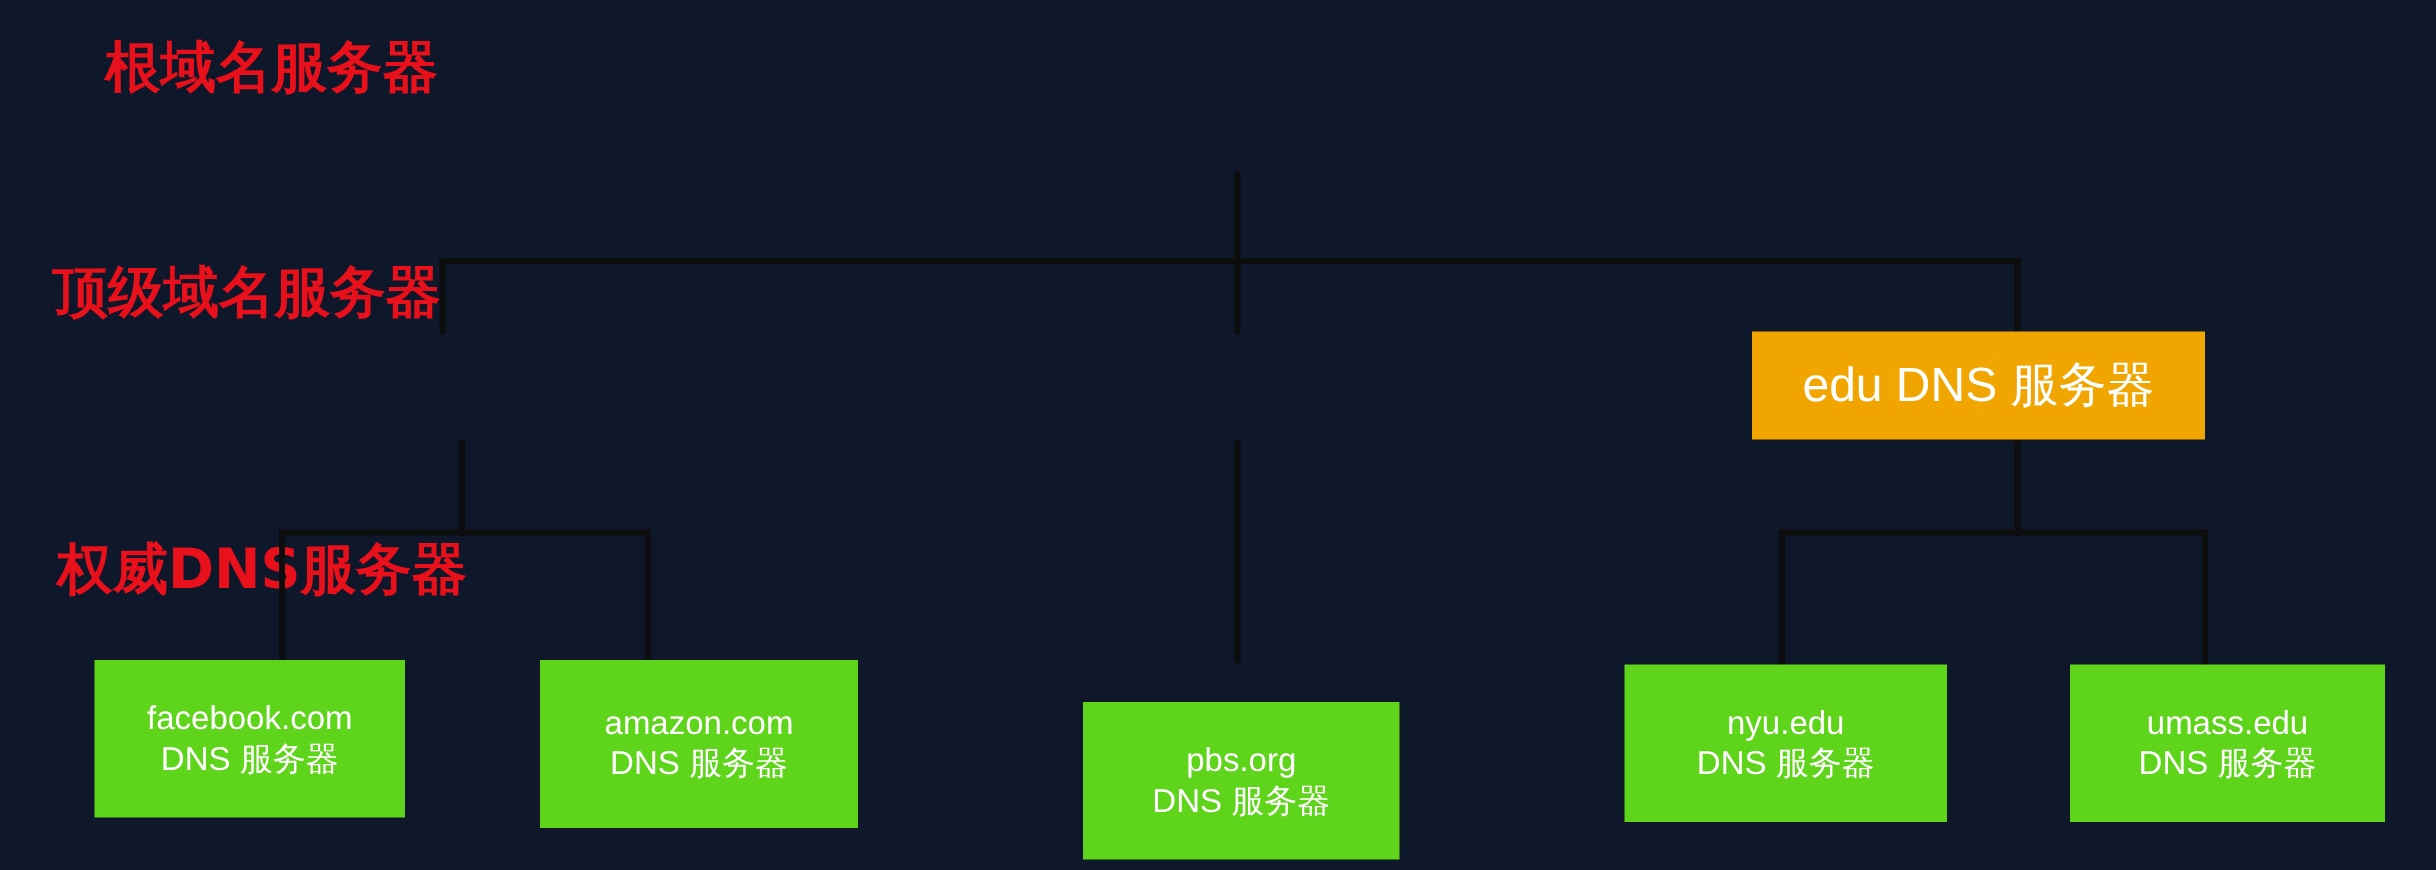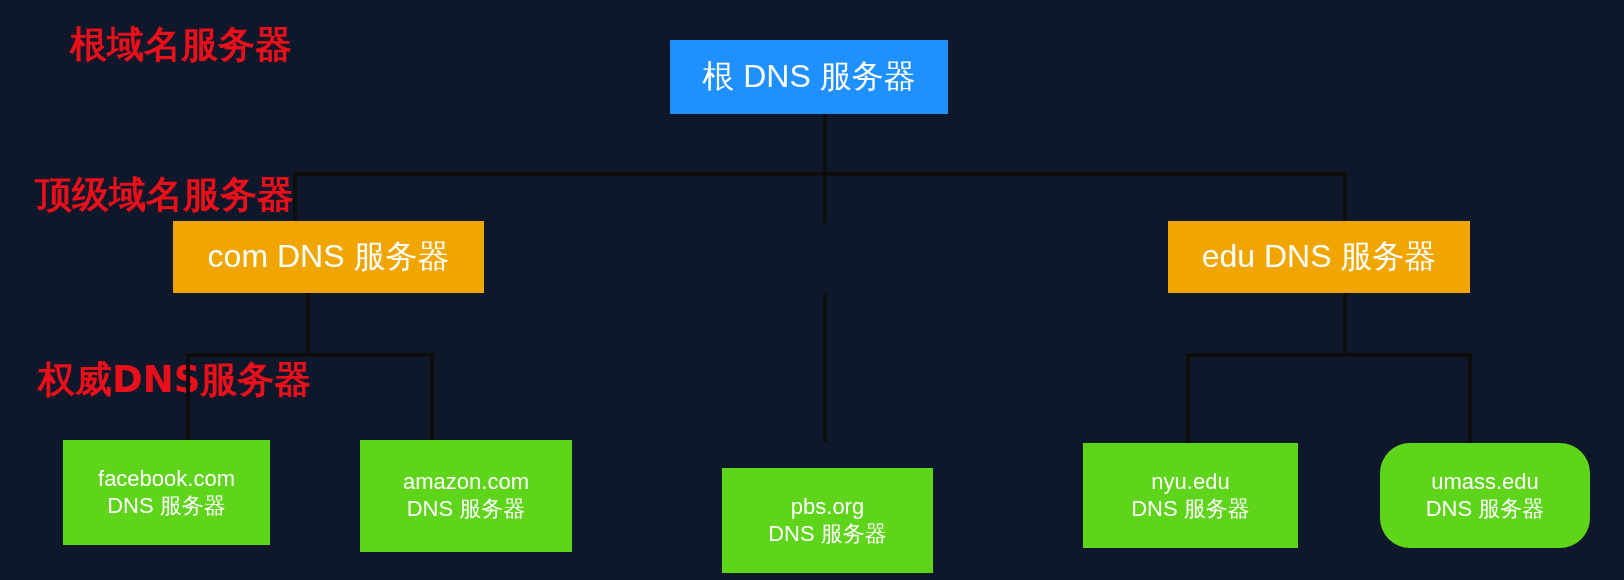--- a/index.html
+++ b/index.html
@@ -83,27 +83,21 @@
   <div class="conn v" style="left:186px; top:353px; height:89px;"></div>
   <div class="conn v" style="left:430px; top:353px; height:89px;"></div>
 
   <div class="conn v" style="left:823px; top:293px; height:149px;"></div>
 
   <div class="conn v" style="left:1343px; top:293px; height:64px;"></div>
   <div class="conn h" style="left:1186px; top:353px; width:286px;"></div>
   <div class="conn v" style="left:1186px; top:353px; height:92px;"></div>
   <div class="conn v" style="left:1468px; top:353px; height:92px;"></div>
 
-  <div class="node root" style="left:670px; top:40px; width:278px; height:74px;">
-    <span class="line1">根 DNS 服务器</span>
-  </div>
 
-  <div class="node tld" style="left:173px; top:221px; width:311px; height:72px;">
-    <span class="line1">com DNS 服务器</span>
-  </div>
   <div class="node tld" style="left:1168px; top:221px; width:302px; height:72px;">
     <span class="line1">edu DNS 服务器</span>
   </div>
 
   <div class="node auth" style="left:63px; top:440px; width:207px; height:105px;">
     <span class="line1">facebook.com</span>
     <span class="line2">DNS 服务器</span>
   </div>
 
   <div class="node auth" style="left:360px; top:440px; width:212px; height:112px;">
@@ -114,18 +108,18 @@
   <div class="node auth" style="left:722px; top:440px; width:211px; height:105px;margin-top:28px;">
     <span class="line1">pbs.org</span>
     <span class="line2">DNS 服务器</span>
   </div>
 
   <div class="node auth" style="left:1083px; top:443px; width:215px; height:105px;">
     <span class="line1">nyu.edu</span>
     <span class="line2">DNS 服务器</span>
   </div>
 
-  <div class="node auth" style="left:1380px; top:443px; width:210px; height:105px;border-radius:30px;">
+  <div class="node auth" style="left:1380px; top:443px; width:210px; height:105px;">
     <span class="line1">umass.edu</span>
     <span class="line2">DNS 服务器</span>
   </div>
 
 </div>
 
 </body></html>

